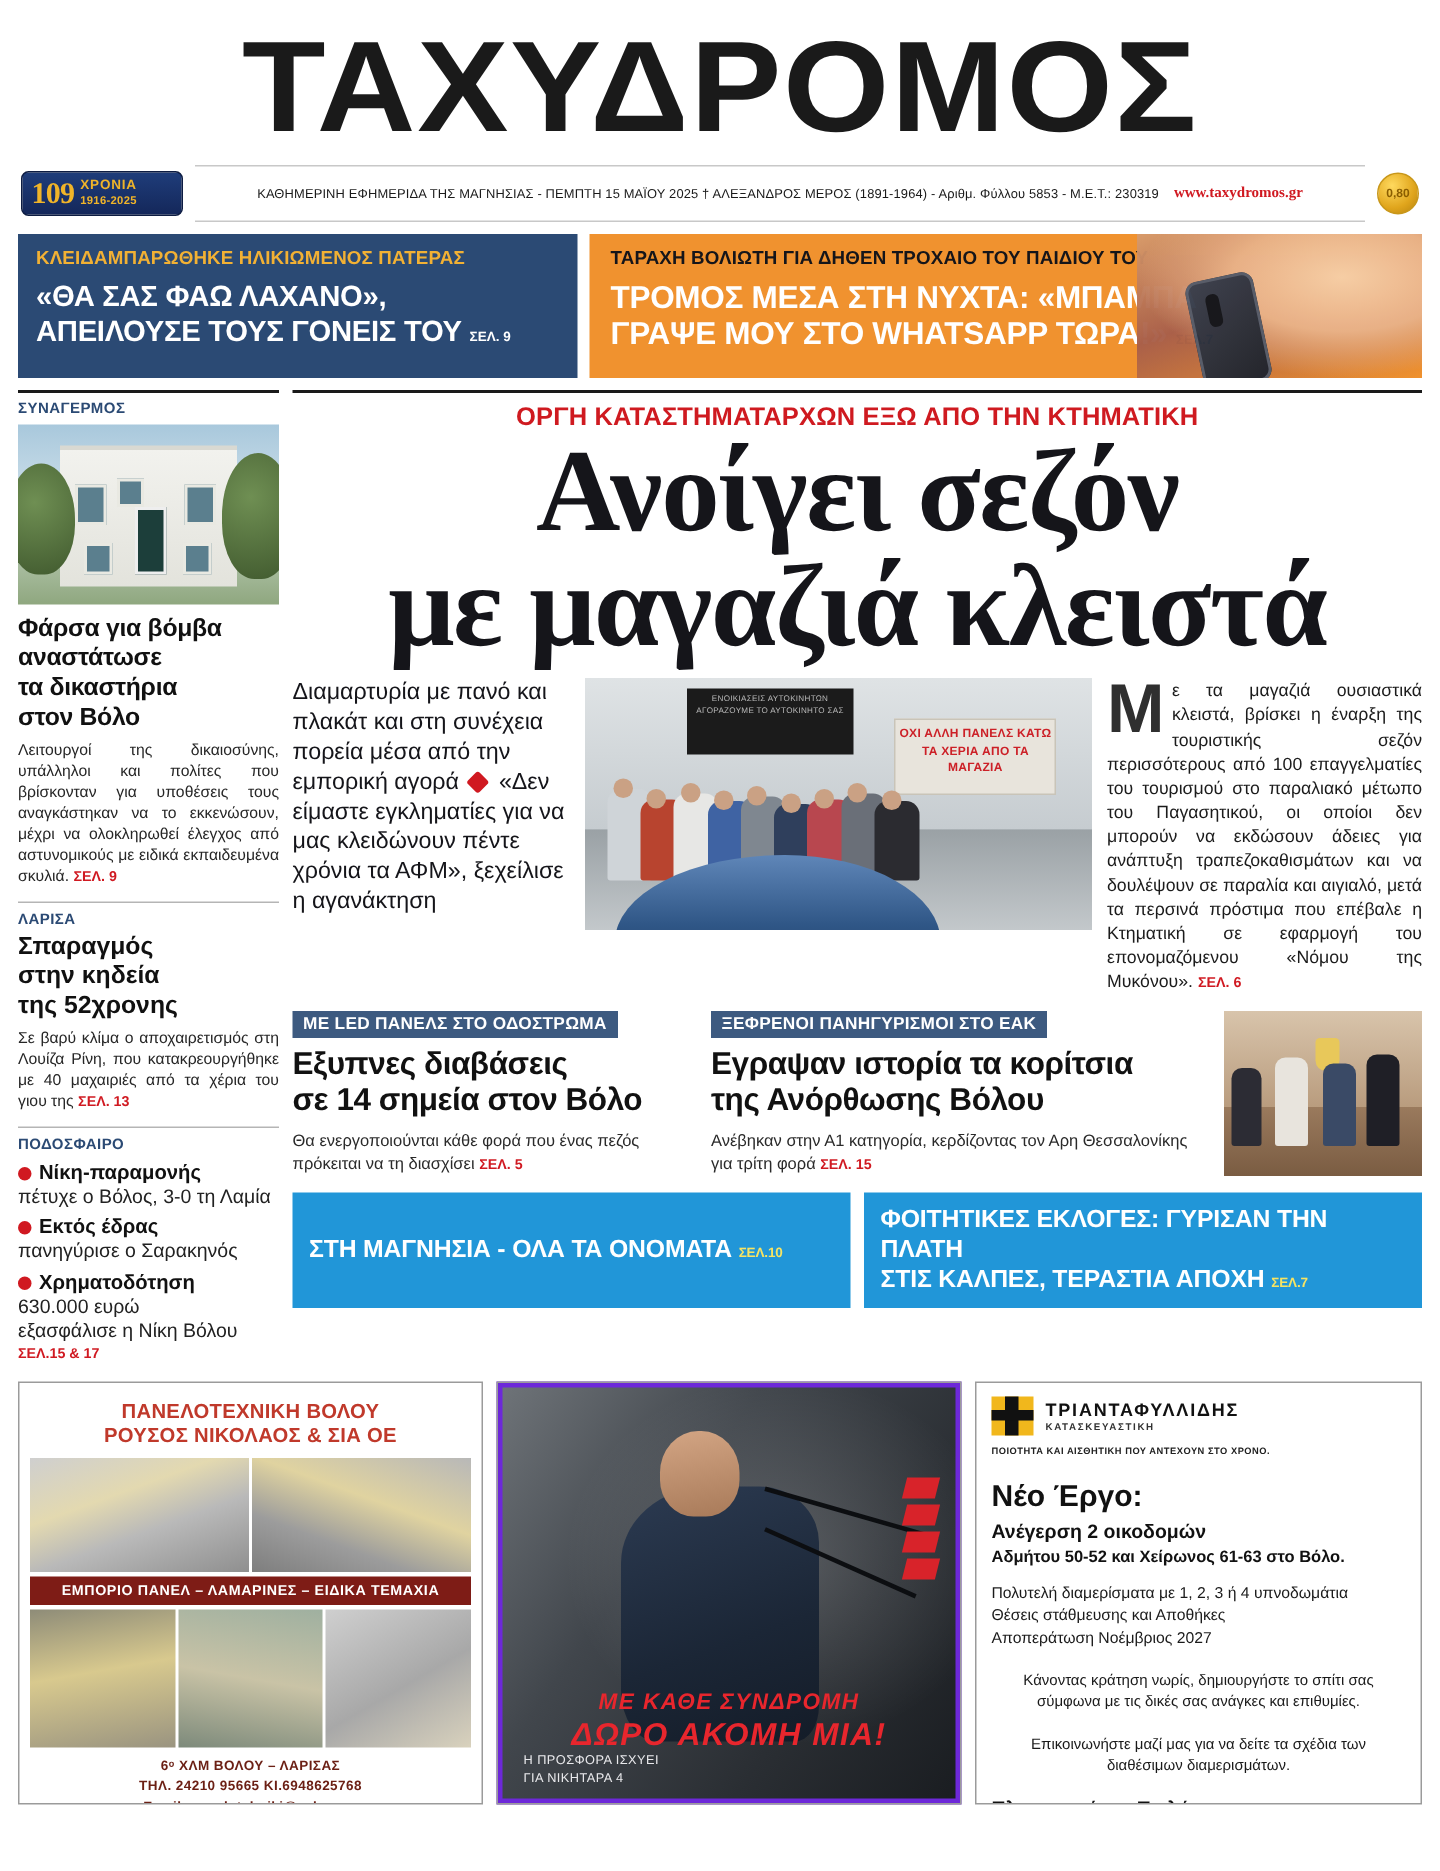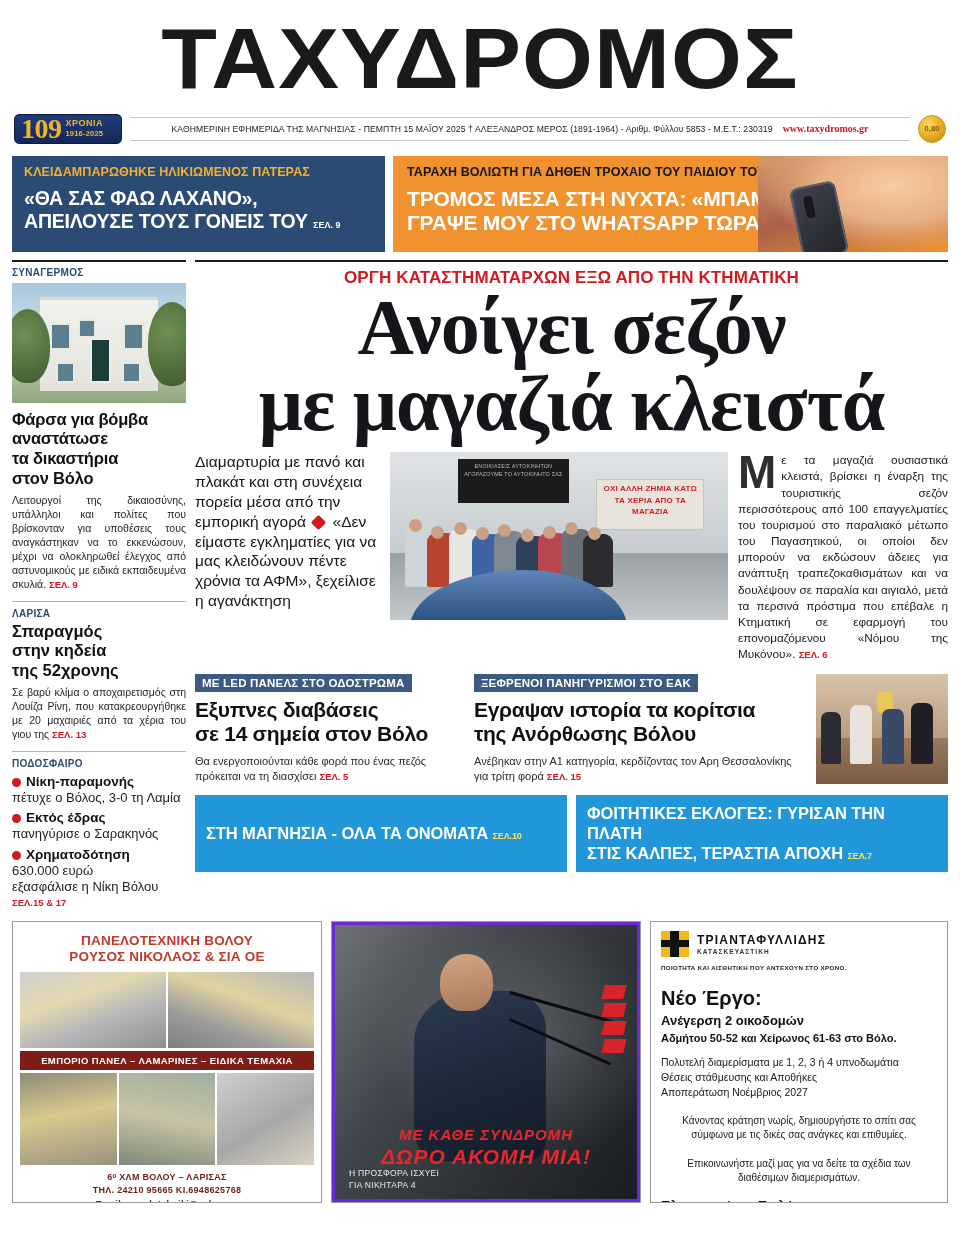--- a/index.html
+++ b/index.html
@@ -28,30 +28,30 @@
     height: 38px;
   }
   .anniv-badge {
     position:relative; width:108px; height:30px;
     background: linear-gradient(180deg,#1f3d7a 0%, #14275a 100%);
     border-radius: 5px; border:1px solid #0d1c42;
     display:flex; align-items:center; justify-content:flex-start;
     padding-left:6px; gap:4px; flex:none;
   }
   .anniv-num {
-    font-size: 28px; font-weight:700; color:#f0b429;
+    font-size: 20px; font-weight:700; color:#f0b429;
     font-family:"Liberation Serif", serif; line-height:1;
     letter-spacing:-0.5px;
   }
   .anniv-txt { display:flex; flex-direction:column; align-items:center; line-height:1; }
   .anniv-word { font-size:9px; font-weight:700; color:#f0b429; letter-spacing:.5px; }
   .anniv-years { font-size:7.5px; font-weight:700; color:#f0b429; letter-spacing:.2px; margin-top:2px;}
   .strapline-wrap {
     flex:1; border-top:1px solid #c8c8c8; border-bottom:1px solid #c8c8c8;
-    height:24px; display:flex; align-items:center; justify-content:center; gap:10px;
+    height:38px; display:flex; align-items:center; justify-content:center; gap:10px;
     padding: 0 6px;
   }
   .strapline { font-size: 8.6px; color:#1a1a1a; letter-spacing:.1px; white-space:nowrap; }
   .site-url { font-size:10px; font-weight:700; color:#d01921; font-family:"Liberation Serif", serif; white-space:nowrap;}
   .price-coin {
     width:28px;height:28px;border-radius:50%;flex:none;
     background: radial-gradient(circle at 35% 30%, #ffd95e 0%, #e0a51c 60%, #b7830f 100%);
     display:flex;align-items:center;justify-content:center;
     font-size:8px;font-weight:700;color:#8a5d00;
     border:1px solid #c8971a;
@@ -356,21 +356,21 @@
       </div>
 
       <div class="rail-sep"></div>
       <div class="rail-kicker2">ΛΑΡΙΣΑ</div>
       <div class="rail-head2">
         <span>Σπαραγμός</span><br>
         <span>στην κηδεία</span><br>
         <span>της 52χρονης</span>
       </div>
       <div class="rail-body">
-        <span>Σε βαρύ κλίμα ο αποχαιρετισμός στη Λουίζα Ρίνη, που κατακρεουργήθηκε με 20 μαχαιριές από τα χέρια του γιου της</span>
+        <span>Σε βαρύ κλίμα ο αποχαιρετισμός στη Λουίζα Ρίνη, που κατακρεουργήθηκε με 40 μαχαιριές από τα χέρια του γιου της</span>
         <span class="sel-red">ΣΕΛ. 13</span>
       </div>
 
       <div class="rail-sep"></div>
       <div class="rail-kicker2">ΠΟΔΟΣΦΑΙΡΟ</div>
 
       <div>
         <div class="bullet-row">
           <span class="bullet-dot"></span>
           <span class="bullet-strong">Νίκη-παραμονής</span>
@@ -404,21 +404,21 @@
         <div class="lead-left">
           <span>Διαμαρτυρία με πανό και πλακάτ και στη συνέχεια πορεία μέσα από την εμπορική αγορά</span>
           <span class="red-diamond"></span>
           <span>«Δεν είμαστε εγκληματίες για να μας κλειδώνουν πέντε χρόνια τα ΑΦΜ», ξεχείλισε η αγανάκτηση</span>
         </div>
 
         <div class="lead-photo">
           <div class="lp-wall"></div>
           <div class="lp-ground"></div>
           <div class="lp-signboard">ΕΝΟΙΚΙΑΣΕΙΣ ΑΥΤΟΚΙΝΗΤΩΝ ΑΓΟΡΑΖΟΥΜΕ ΤΟ ΑΥΤΟΚΙΝΗΤΟ ΣΑΣ</div>
-          <div class="lp-banner">ΟΧΙ ΑΛΛΗ ΖΗΜΙΑ ΚΑΤΩ ΤΑ ΧΕΡΙΑ ΑΠΟ ΤΑ ΜΑΓΑΖΙΑ</div>
+          <div class="lp-banner">ΟΧΙ ΑΛΛΗ ΠΑΝΕΛΣ ΚΑΤΩ ΤΑ ΧΕΡΙΑ ΑΠΟ ΤΑ ΜΑΓΑΖΙΑ</div>
           <div class="lp-crowd">
             <div class="lp-person" style="left:2%;height:70%;background:#cfd4d8"></div>
               <div class="lp-head" style="left:4%;top:22%"></div>
             <div class="lp-person" style="left:12%;height:62%;background:#b8442f"></div>
               <div class="lp-head" style="left:14%;top:30%"></div>
             <div class="lp-person" style="left:22%;height:66%;background:#e7e7e5"></div>
               <div class="lp-head" style="left:24%;top:26%"></div>
             <div class="lp-person" style="left:32%;height:60%;background:#3f63a3"></div>
               <div class="lp-head" style="left:34%;top:32%"></div>
             <div class="lp-person" style="left:42%;height:64%;background:#7f8790"></div>

